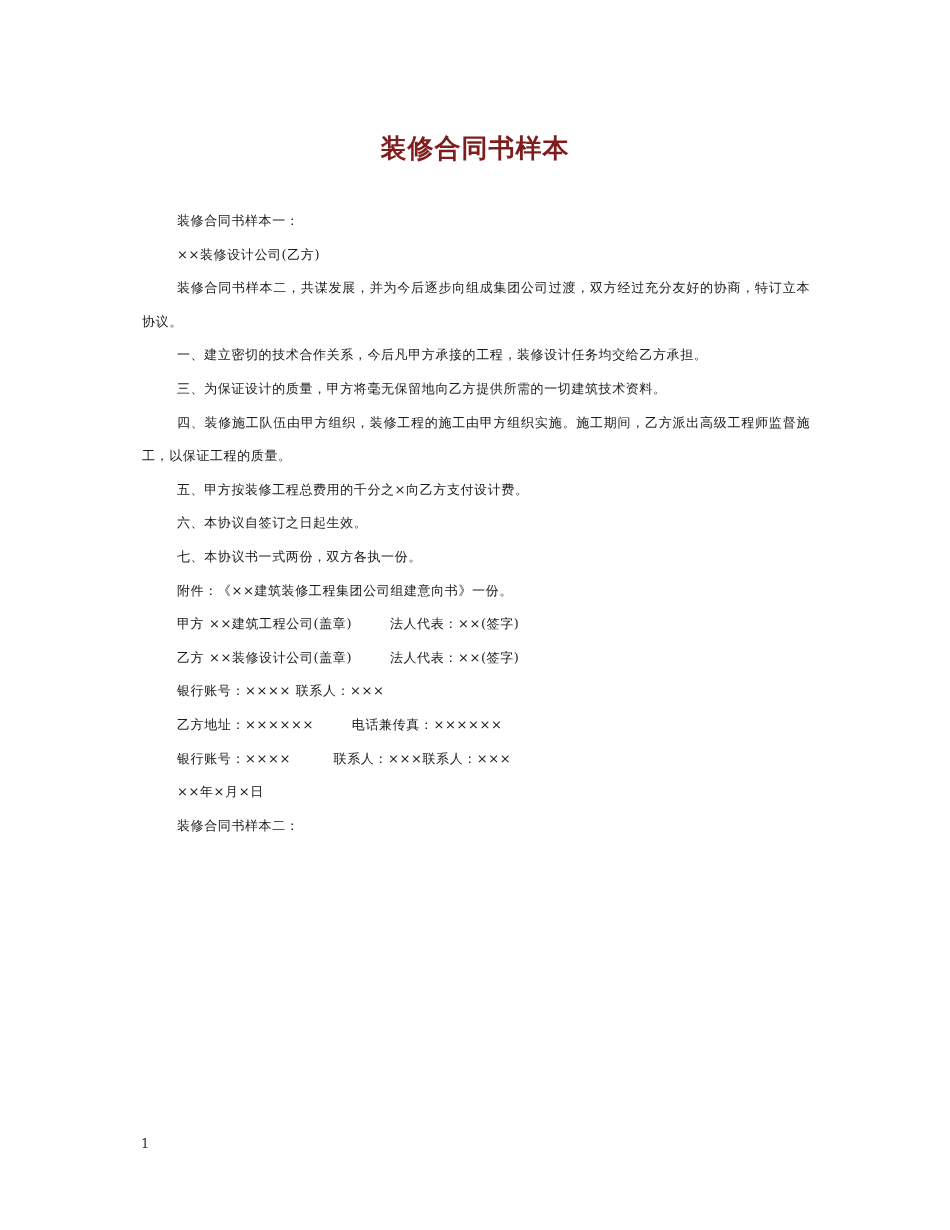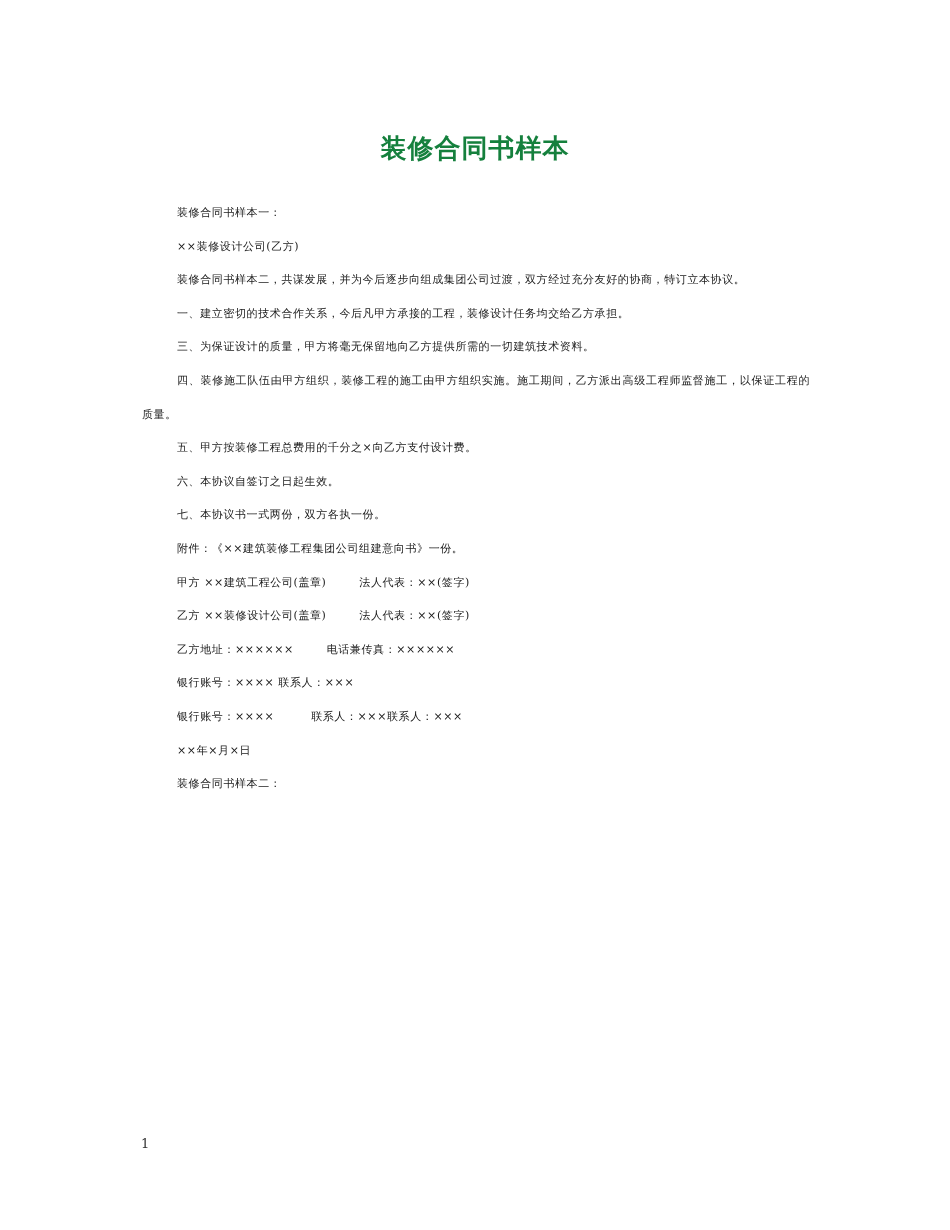--- a/index.html
+++ b/index.html
@@ -23,31 +23,31 @@
       background: #ffffff;
     }
     .title {
       position: absolute;
       left: 0;
       top: 128px;
       width: 950px;
       text-align: center;
       font-size: 26px;
       font-weight: bold;
-      color: #15803d;
+      color: #7f1d1d;
       letter-spacing: 1px;
       line-height: 40px;
       margin: 0;
     }
     .body-text {
       position: absolute;
       left: 142px;
-      top: 196px;
+      top: 204px;
       width: 668px;
-      font-size: 11px;
+      font-size: 13px;
       line-height: 33.6px;
       letter-spacing: 0.6px;
     }
     .para {
       margin: 0;
       text-indent: 35px;
       text-align: justify;
       white-space: pre-wrap;
     }
     .page-number {
@@ -71,21 +71,21 @@
     <p class="para">装修合同书样本二，共谋发展，并为今后逐步向组成集团公司过渡，双方经过充分友好的协商，特订立本协议。</p>
     <p class="para">一、建立密切的技术合作关系，今后凡甲方承接的工程，装修设计任务均交给乙方承担。</p>
     <p class="para">三、为保证设计的质量，甲方将毫无保留地向乙方提供所需的一切建筑技术资料。</p>
     <p class="para">四、装修施工队伍由甲方组织，装修工程的施工由甲方组织实施。施工期间，乙方派出高级工程师监督施工，以保证工程的质量。</p>
     <p class="para">五、甲方按装修工程总费用的千分之×向乙方支付设计费。</p>
     <p class="para">六、本协议自签订之日起生效。</p>
     <p class="para">七、本协议书一式两份，双方各执一份。</p>
     <p class="para">附件：《××建筑装修工程集团公司组建意向书》一份。</p>
     <p class="para">甲方 ××建筑工程公司(盖章)        法人代表：××(签字)</p>
     <p class="para">乙方 ××装修设计公司(盖章)        法人代表：××(签字)</p>
+    <p class="para">银行账号：×××× 联系人：×××</p>
     <p class="para">乙方地址：××××××        电话兼传真：××××××</p>
-    <p class="para">银行账号：×××× 联系人：×××</p>
     <p class="para">银行账号：××××         联系人：×××联系人：×××</p>
     <p class="para">××年×月×日</p>
     <p class="para">装修合同书样本二：</p>
   </div>
 
   <div class="page-number">1</div>
 </div>
 
 </body></html>

